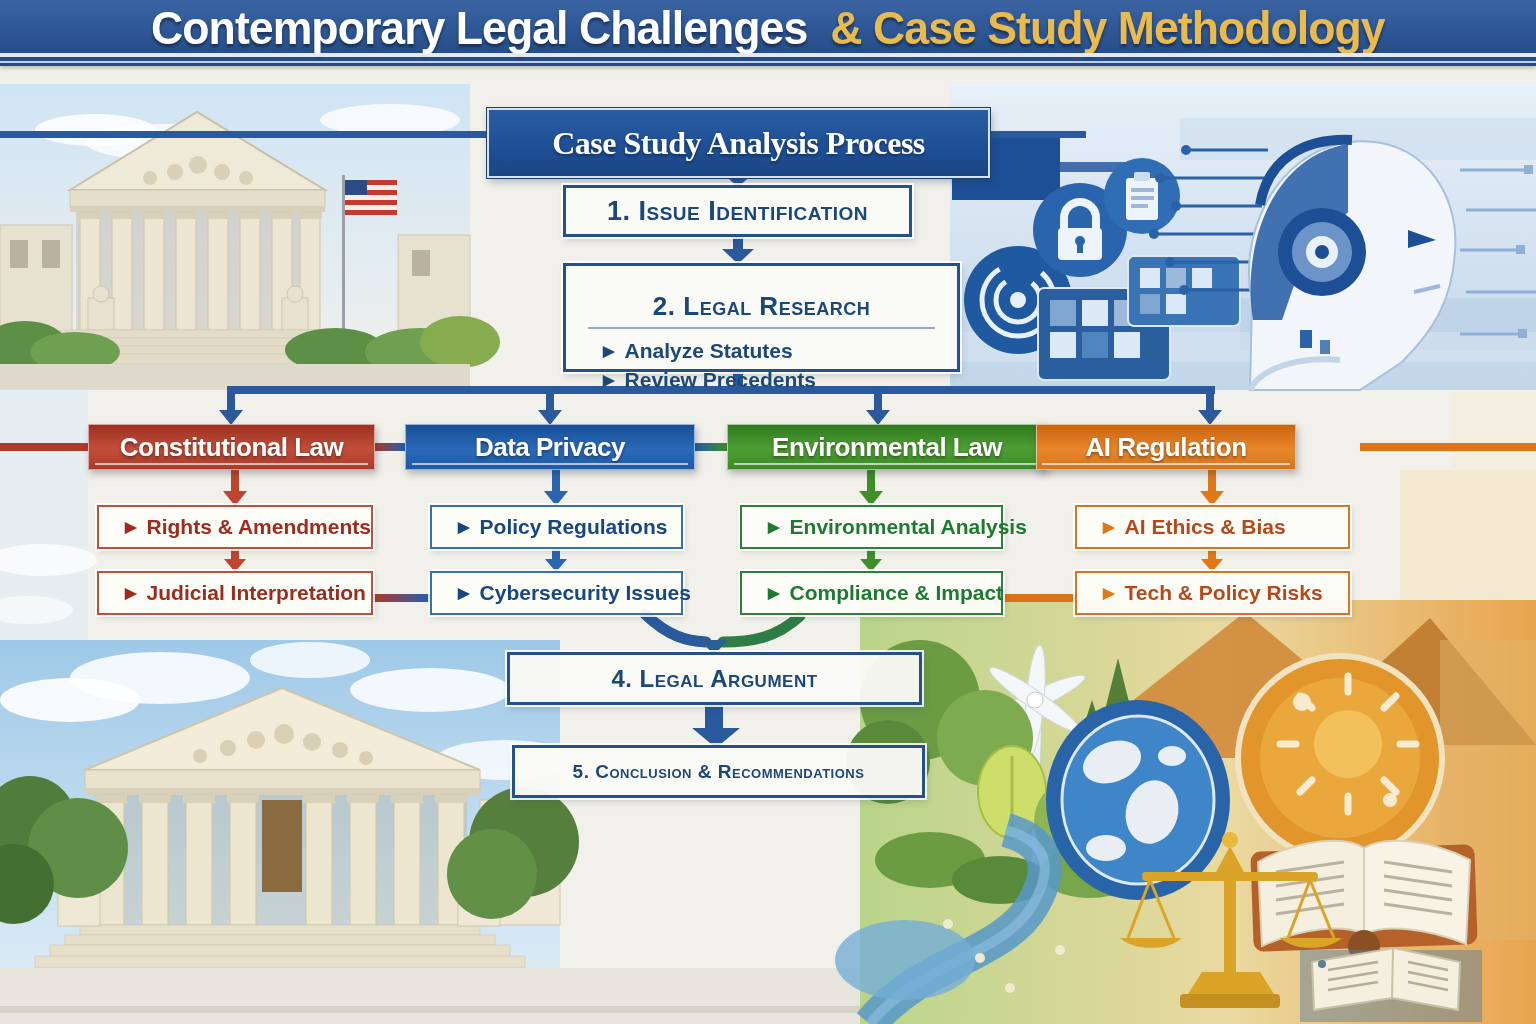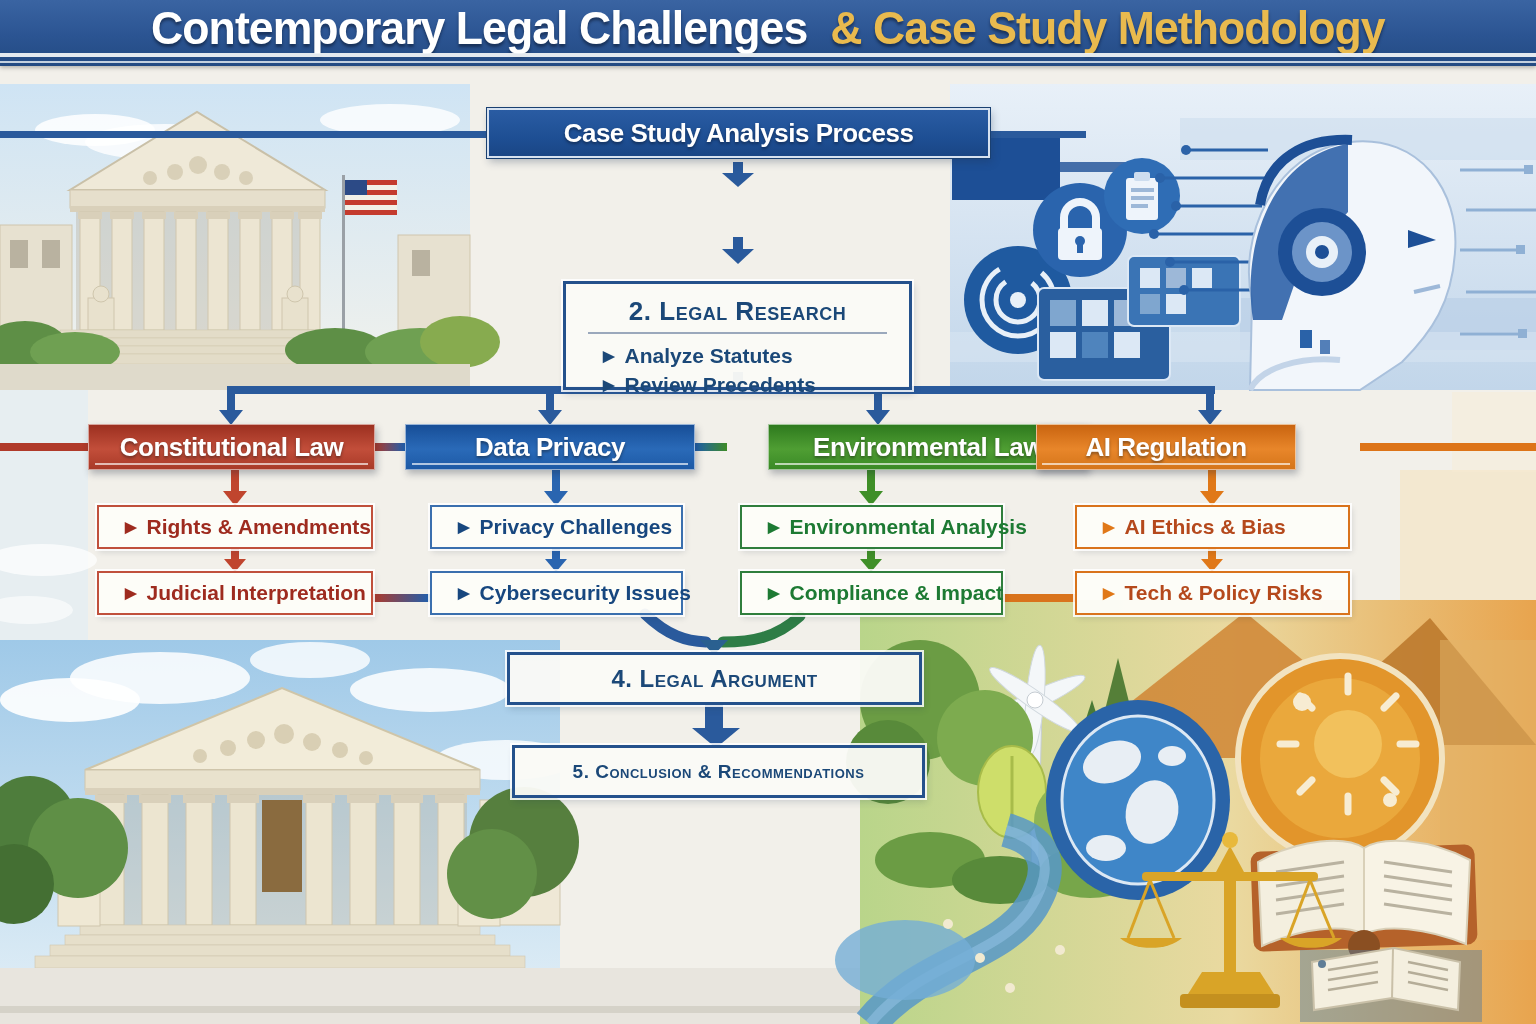--- a/index.html
+++ b/index.html
@@ -40,53 +40,54 @@
     position:absolute;z-index:3;box-sizing:border-box;
     background:rgba(250,250,246,.96);
     border:3px solid #24518c;
     box-shadow:0 0 0 2px rgba(255,255,255,.85), 2px 4px 7px rgba(30,50,80,.18);
     color:#1b4878;font-weight:bold;
     display:flex;align-items:center;justify-content:center;
   }
   .sc{font-variant:small-caps;letter-spacing:.5px;}
 
   .process-header{
-    left:487px;top:108px;width:503px;height:50px;
+    left:487px;top:108px;width:503px;height:70px;
     background:linear-gradient(180deg,#2a5ca3 0%,#1e4f94 60%,#1a4685 100%);
-    border:2px solid #d7e2f0;color:#ffffff;font-size:26px;
+    border:2px solid #d7e2f0;color:#ffffff;font-size:32px;
     text-shadow:0 2px 3px rgba(8,18,38,.5);letter-spacing:-.5px;
     box-shadow:0 0 0 1px #1a4071, 2px 4px 8px rgba(30,50,80,.3);
+    font-family:Liberation Serif, serif;
   }
   .step1{left:563px;top:185px;width:349px;height:52px;font-size:27px;}
   .step4{left:507px;top:652px;width:415px;height:53px;font-size:24px;}
   .step5{left:512px;top:745px;width:413px;height:53px;font-size:19px;}
 
   .step2{
-    left:563px;top:263px;width:349px;height:109px;
-    display:block;padding-top:12px;margin-top:18px;
+    left:563px;top:263px;width:397px;height:109px;
+    display:block;padding-top:25px;
   }
   .step2-title{text-align:center;font-size:26px;}
   .step2-rule{height:2px;background:#9aa8bc;margin:5px 22px 7px 22px;}
   .step2 .bullet{padding-left:37px;font-size:21px;line-height:29px;white-space:nowrap;}
 
   .tri{font-size:15px;margin-right:10px;vertical-align:2px;display:inline-block;}
 
   
   .bhead{
     position:absolute;z-index:3;top:424px;height:46px;box-sizing:border-box;
     display:flex;align-items:center;justify-content:center;
     color:#fff;font-weight:bold;font-size:26px;letter-spacing:-.5px;
     text-shadow:0 2px 3px rgba(20,20,20,.45);
     border:1px solid rgba(255,255,255,.55);
     box-shadow:2px 4px 7px rgba(30,40,60,.3);
   }
   .bhead::after{content:"";position:absolute;left:2%;right:2%;bottom:4px;height:2px;background:rgba(255,255,255,.65);}
   .b0h{left:88px;width:287px;background:linear-gradient(180deg,#9c3020 0%,#c24e3a 55%,#a93a28 100%);}
   .b1h{left:405px;width:290px;background:linear-gradient(180deg,#174e97 0%,#2a6ab8 55%,#1d5aa6 100%);}
-  .b2h{left:768px;width:320px;background:linear-gradient(180deg,#2e7a1e 0%,#4f9e33 55%,#3a8a26 100%);}
+  .b2h{left:727px;width:320px;background:linear-gradient(180deg,#2e7a1e 0%,#4f9e33 55%,#3a8a26 100%);}
   .b3h{left:1036px;width:260px;background:linear-gradient(180deg,#c96410 0%,#e8862a 55%,#d5751a 100%);}
 
   
   .sub{
     position:absolute;z-index:3;height:44px;box-sizing:border-box;
     background:rgba(253,253,249,.95);
     display:flex;align-items:center;padding-left:26px;
     font-weight:bold;font-size:21px;white-space:nowrap;
     box-shadow:0 0 0 2px rgba(255,255,255,.85), 2px 3px 6px rgba(30,40,60,.15);
   }
@@ -545,20 +546,21 @@
 
   <div class="banner">
     <div class="banner-title">
       <span class="t-white">Contemporary Legal Challenges</span>
       <span class="t-gold">&amp; Case Study Methodology</span>
     </div>
   </div>
 
   <div class="fbox process-header">Case Study Analysis Process</div>
 
+  <div class="fbox step1 sc">1. Issue Identification</div>
 
   <div class="fbox step2">
     <div class="step2-title sc">2. Legal Research</div>
     <div class="step2-rule"></div>
     <div class="bullet">
       <span class="tri">▶</span><span>Analyze Statutes</span>
     </div>
     <div class="bullet">
       <span class="tri">▶</span><span>Review Precedents</span>
     </div>
@@ -568,21 +570,21 @@
   <div class="bhead b0h">Constitutional Law</div>
   <div class="bhead b2h">Environmental Law</div>
   <div class="bhead b3h">AI Regulation</div>
 
   <div class="sub r1 c0">
     <span class="tri">▶</span>
       <span>Rights &amp; Amendments</span>
   </div>
   <div class="sub r1 c1">
     <span class="tri">▶</span>
-      <span>Privacy Challenges</span>
+      <span>Policy Regulations</span>
   </div>
   <div class="sub r1 c2">
     <span class="tri">▶</span>
       <span>Environmental Analysis</span>
   </div>
   <div class="sub r1 c3">
     <span class="tri">▶</span>
       <span>AI Ethics &amp; Bias</span>
   </div>
 

